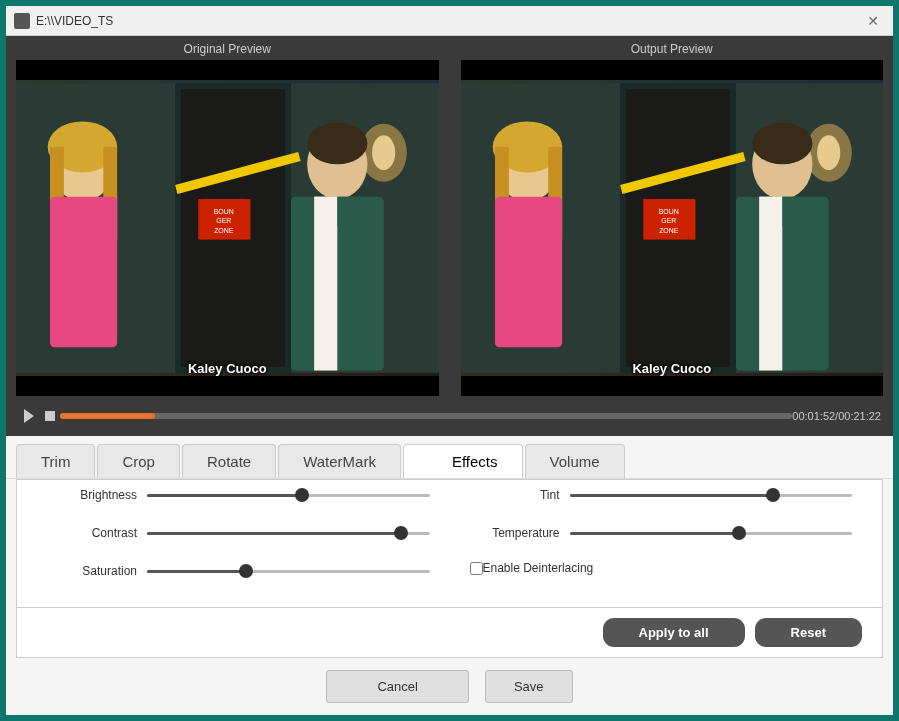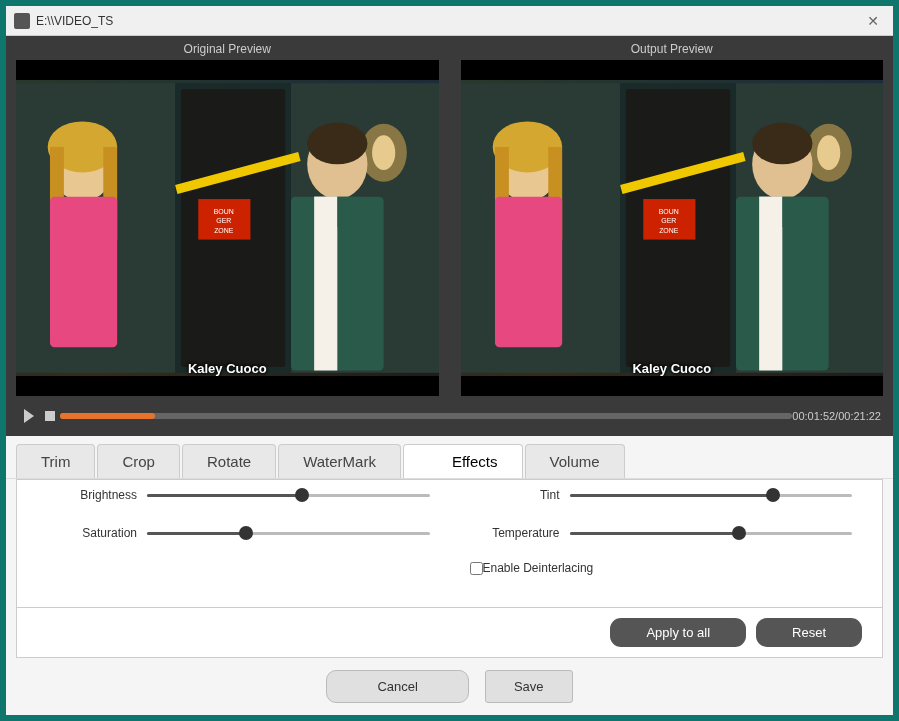--- a/index.html
+++ b/index.html
@@ -273,38 +273,39 @@
       gap: 10px;
     }
     .btn-dark {
       background: #555;
       color: white;
       border: none;
       padding: 7px 36px;
       border-radius: 11px;
       cursor: pointer;
       font-size: 13px;
+      font-weight: bold;
     }
 
     
     .footer-area {
       display: flex;
       justify-content: center;
       align-items: center;
       padding: 12px 0;
       gap: 16px;
       background: #f5f5f5;
       flex-shrink: 0;
     }
     .btn-gray {
       background: #e0e0e0;
       color: #333;
       border: 1px solid #bbb;
       padding: 8px 50px;
-      border-radius: 10px;
+      border-radius: 3px;
       cursor: pointer;
       font-size: 13px;
     }
     .btn-blue {
       background: #e0e0e0;
       color: #333;
       border: 1px solid #bbb;
       padding: 8px 28px;
       border-radius: 3px;
       cursor: pointer;
@@ -471,20 +472,29 @@
         <div class="slider-row">
           <span class="slider-label">Brightness</span>
           <div class="slider-wrap">
             <div class="slider-track">
               <div class="slider-fill" style="width:55%"></div>
               <div class="slider-thumb" style="left:55%"></div>
             </div>
           </div>
         </div>
 
+        <div class="slider-row">
+          <span class="slider-label">Contrast</span>
+          <div class="slider-wrap">
+            <div class="slider-track">
+              <div class="slider-fill" style="width:90%"></div>
+              <div class="slider-thumb" style="left:90%"></div>
+            </div>
+          </div>
+        </div>
 
         <div class="slider-row">
           <span class="slider-label">Saturation</span>
           <div class="slider-wrap">
             <div class="slider-track">
               <div class="slider-fill" style="width:35%"></div>
               <div class="slider-thumb" style="left:35%"></div>
             </div>
           </div>
         </div>

